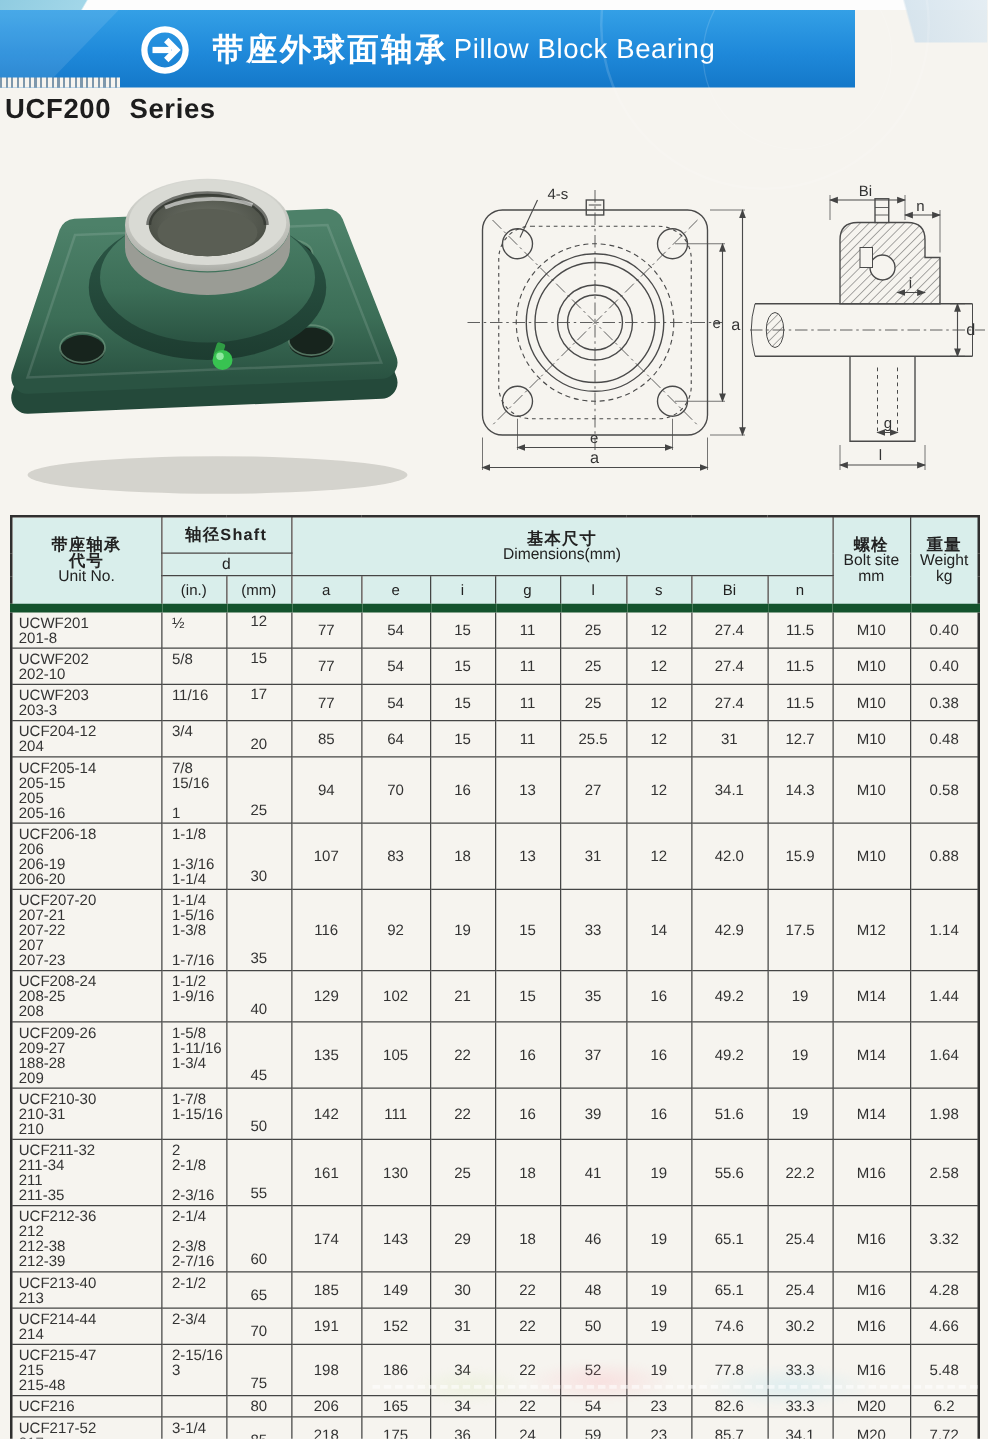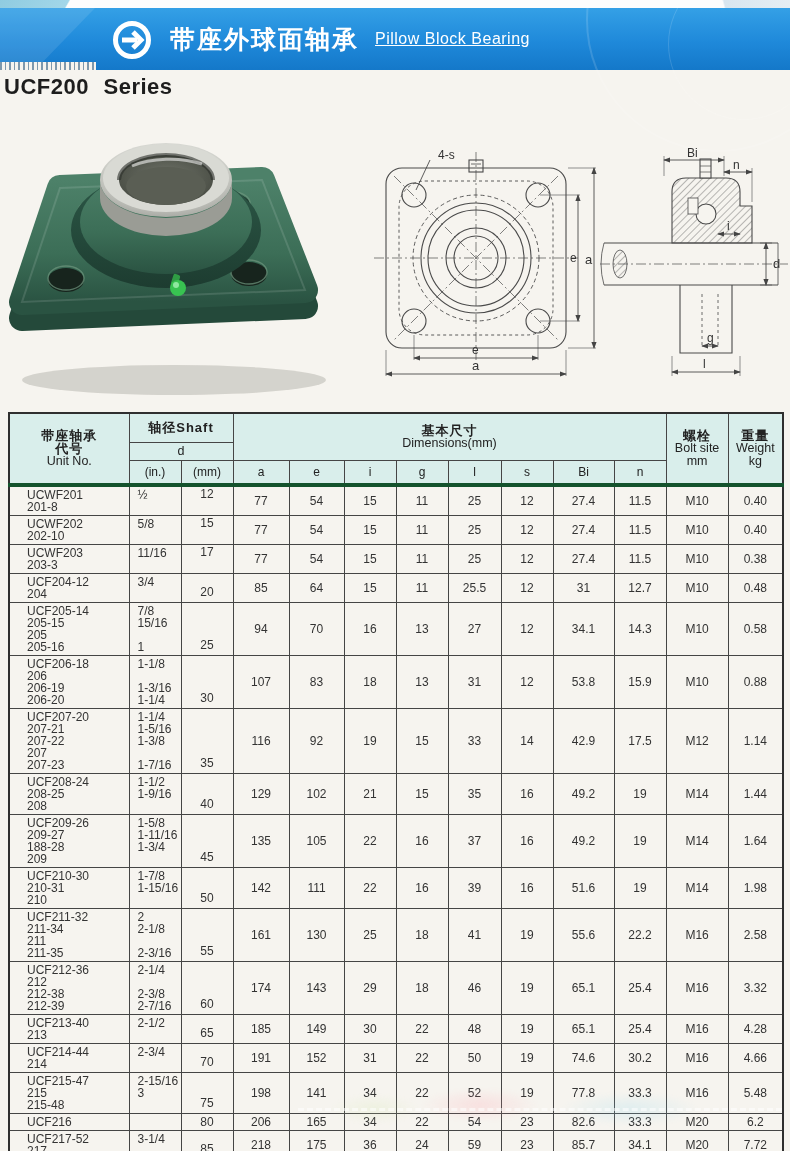--- a/index.html
+++ b/index.html
@@ -11,32 +11,32 @@
   }
   
   .topstrip{position:absolute;left:0;top:0;width:790px;height:8px;background:#fdfdfd;}
   .tl-deco{position:absolute;left:0;top:0;width:120px;height:58px;
     background:linear-gradient(120deg,#36a3c9 0%,#58b7d8 45%,transparent 46%);
     opacity:.55;}
   .tr-deco{position:absolute;right:0;top:0;width:180px;height:34px;
     background:linear-gradient(255deg,#dfeaf1 0%,#cfe0ec 35%,transparent 36%);
     opacity:.8;}
   
-  .banner{position:absolute;left:0;top:8px;width:790px;height:62px;
+  .banner{position:absolute;left:0;top:8px;width:684px;height:62px;
     background:linear-gradient(180deg,#34a0e6 0%,#1f89da 55%,#1478c9 100%);}
   .banner-wedge{position:absolute;left:0;top:0;width:120px;height:62px;
     background:rgba(255,255,255,.10);
     clip-path:polygon(0 0,95px 0,35px 62px,0 62px);}
   .swirl{position:absolute;border:2px solid rgba(255,255,255,.14);border-radius:50%;}
   .swirl.s1{right:-60px;top:-120px;width:260px;height:260px;}
   .swirl.s2{right:-30px;top:-40px;width:150px;height:150px;border-width:1.5px;}
   .banner-icon{position:absolute;left:112px;top:12px;width:40px;height:40px;}
   .banner-text{position:absolute;left:170px;top:0;height:62px;display:flex;align-items:center;}
   .banner-zh{color:#fff;font-size:25px;font-weight:bold;letter-spacing:2px;}
-  .banner-en{color:#fff;font-size:16px;margin-left:16px;letter-spacing:0.5px;text-decoration:underline;}
+  .banner-en{color:#fff;font-size:22px;margin-left:4px;letter-spacing:0.5px;}
   .comb{position:absolute;left:0;top:62px;width:96px;height:8px;
     background:repeating-linear-gradient(90deg,#7e98ac 0 1.6px,#f6f4ef 1.6px 4.6px);}
   
   .series-title{position:absolute;left:4px;top:74px;font-size:22px;font-weight:bold;
     color:#1d1d1d;word-spacing:8px;letter-spacing:0.5px;}
   
   .photo{position:absolute;left:6px;top:122px;}
   .front-view{position:absolute;left:372px;top:146px;}
   .section-view{position:absolute;left:600px;top:146px;}
   svg text{font-family:"Liberation Sans","DejaVu Sans",sans-serif;}
@@ -44,25 +44,25 @@
   table.spec{position:absolute;left:8px;top:412px;width:774px;
     border-collapse:collapse;table-layout:fixed;
     border:2px solid #2f2f2f;}
   table.spec th,table.spec td{border:1px solid #454545;overflow:hidden;}
   thead th{background:#d9eeeb;font-weight:normal;color:#222;
     font-size:12.5px;line-height:13px;padding:1px 0;text-align:center;}
   thead .zh{font-size:13px;font-weight:bold;letter-spacing:1px;}
   thead tr.hr3 th{font-size:12px;height:20px;}
   thead tr.hr1 th{height:26px;}
   thead tr.hr2 th{height:15px;}
-  thead th.bottom2{border-bottom:4px solid #14532d;}
+  thead th.bottom2{border-bottom:7px solid #14532d;}
   tbody td{font-size:12px;line-height:12px;padding:2px 1px;color:#333;
     text-align:center;vertical-align:middle;}
   td.c-unit{text-align:left;vertical-align:top;}
-  td.c-unit .uln{line-height:12px;padding-left:16px;white-space:nowrap;}
+  td.c-unit .uln{line-height:12px;padding-left:4px;white-space:nowrap;}
   td.c-unit .uln.cont{}
   td.c-inch{text-align:left;vertical-align:top;}
   td.c-inch .iln{line-height:12px;padding-left:7px;white-space:nowrap;}
   td.c-mm{vertical-align:bottom;padding-bottom:4px;}
   tbody tr:nth-child(-n+3) td.c-mm{vertical-align:top;padding-top:1px;}
   tbody tr:nth-child(16) td.c-mm{vertical-align:middle;padding-bottom:2px;}
   
   .wm-dash{position:absolute;left:298px;top:1108px;width:484px;height:0;
     border-top:3px dashed rgba(255,255,255,.55);pointer-events:none;}
   .wm-blob{position:absolute;pointer-events:none;filter:blur(2px);opacity:.22;}
@@ -425,21 +425,21 @@
           <div class="iln">1-3/16</div>
           <div class="iln">1-1/4</div>
         </td>
         <td class="c-mm">30</td>
         <td class="c-dim">107</td>
         <td class="c-dim">83</td>
         <td class="c-dim">18</td>
         <td class="c-dim">13</td>
         <td class="c-dim">31</td>
         <td class="c-dim">12</td>
-        <td class="c-dim">53.8</td>
+        <td class="c-dim">42.0</td>
         <td class="c-dim">15.9</td>
         <td class="c-bolt">M10</td>
         <td class="c-weight">0.88</td>
       </tr>
       <tr>
         <td class="c-unit">
           <div class="uln">UCF207-20</div>
           <div class="uln cont">207-21</div>
           <div class="uln cont">207-22</div>
           <div class="uln cont">207</div>
@@ -627,21 +627,21 @@
           <div class="uln">UCF215-47</div>
           <div class="uln cont">215</div>
           <div class="uln cont">215-48</div>
         </td>
         <td class="c-inch">
           <div class="iln">2-15/16</div>
           <div class="iln">3</div>
         </td>
         <td class="c-mm">75</td>
         <td class="c-dim">198</td>
-        <td class="c-dim">141</td>
+        <td class="c-dim">186</td>
         <td class="c-dim">34</td>
         <td class="c-dim">22</td>
         <td class="c-dim">52</td>
         <td class="c-dim">19</td>
         <td class="c-dim">77.8</td>
         <td class="c-dim">33.3</td>
         <td class="c-bolt">M16</td>
         <td class="c-weight">5.48</td>
       </tr>
       <tr>

